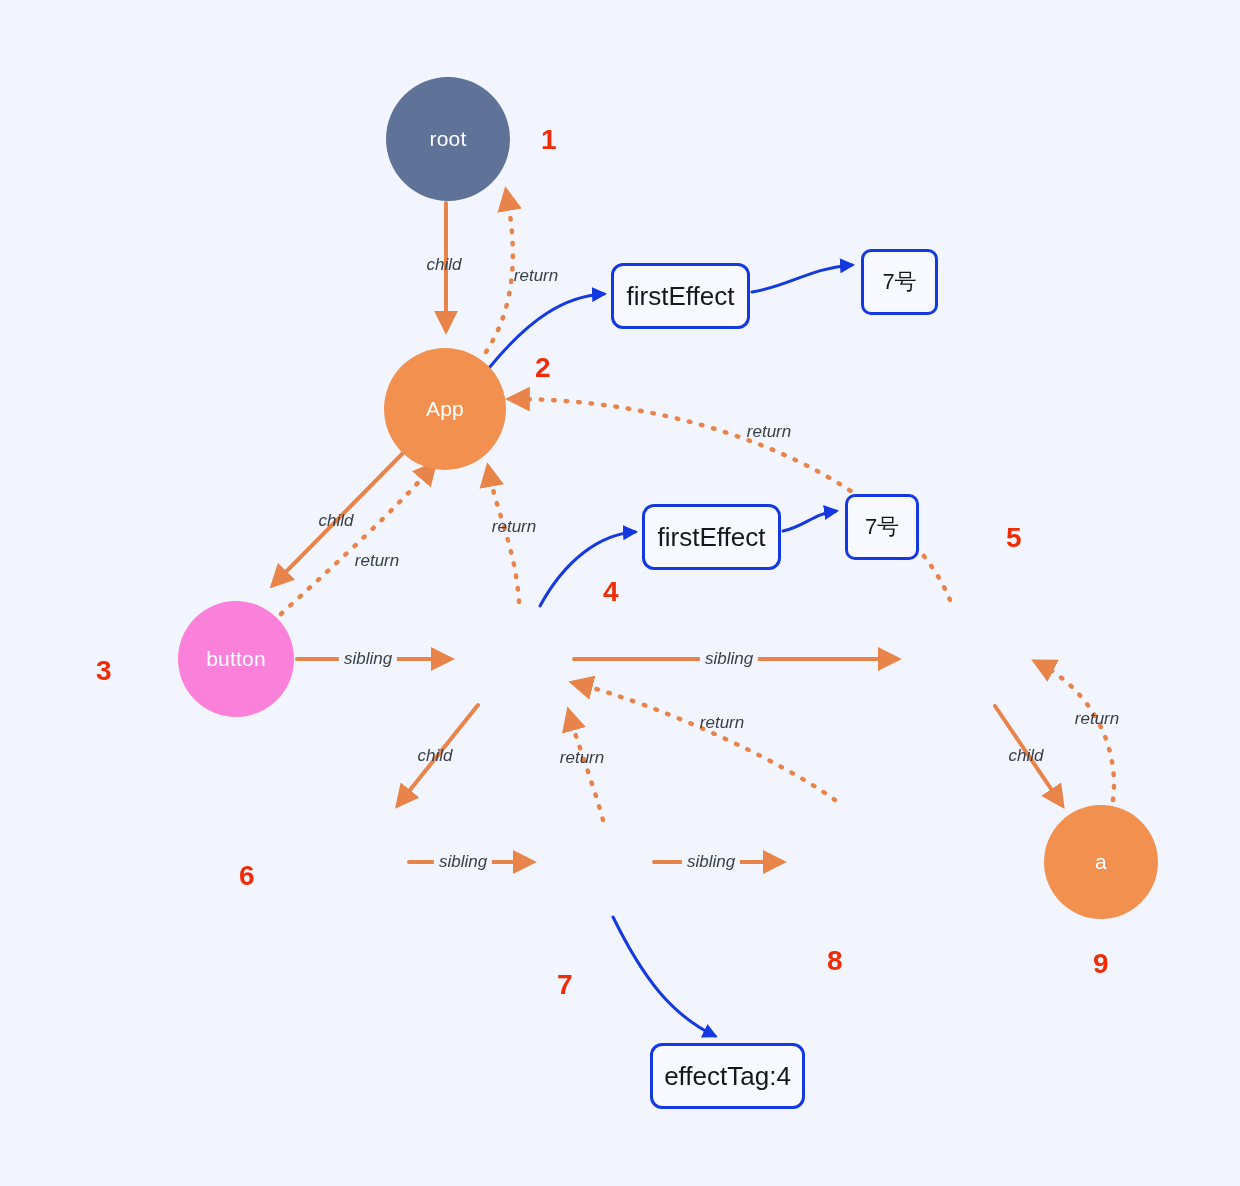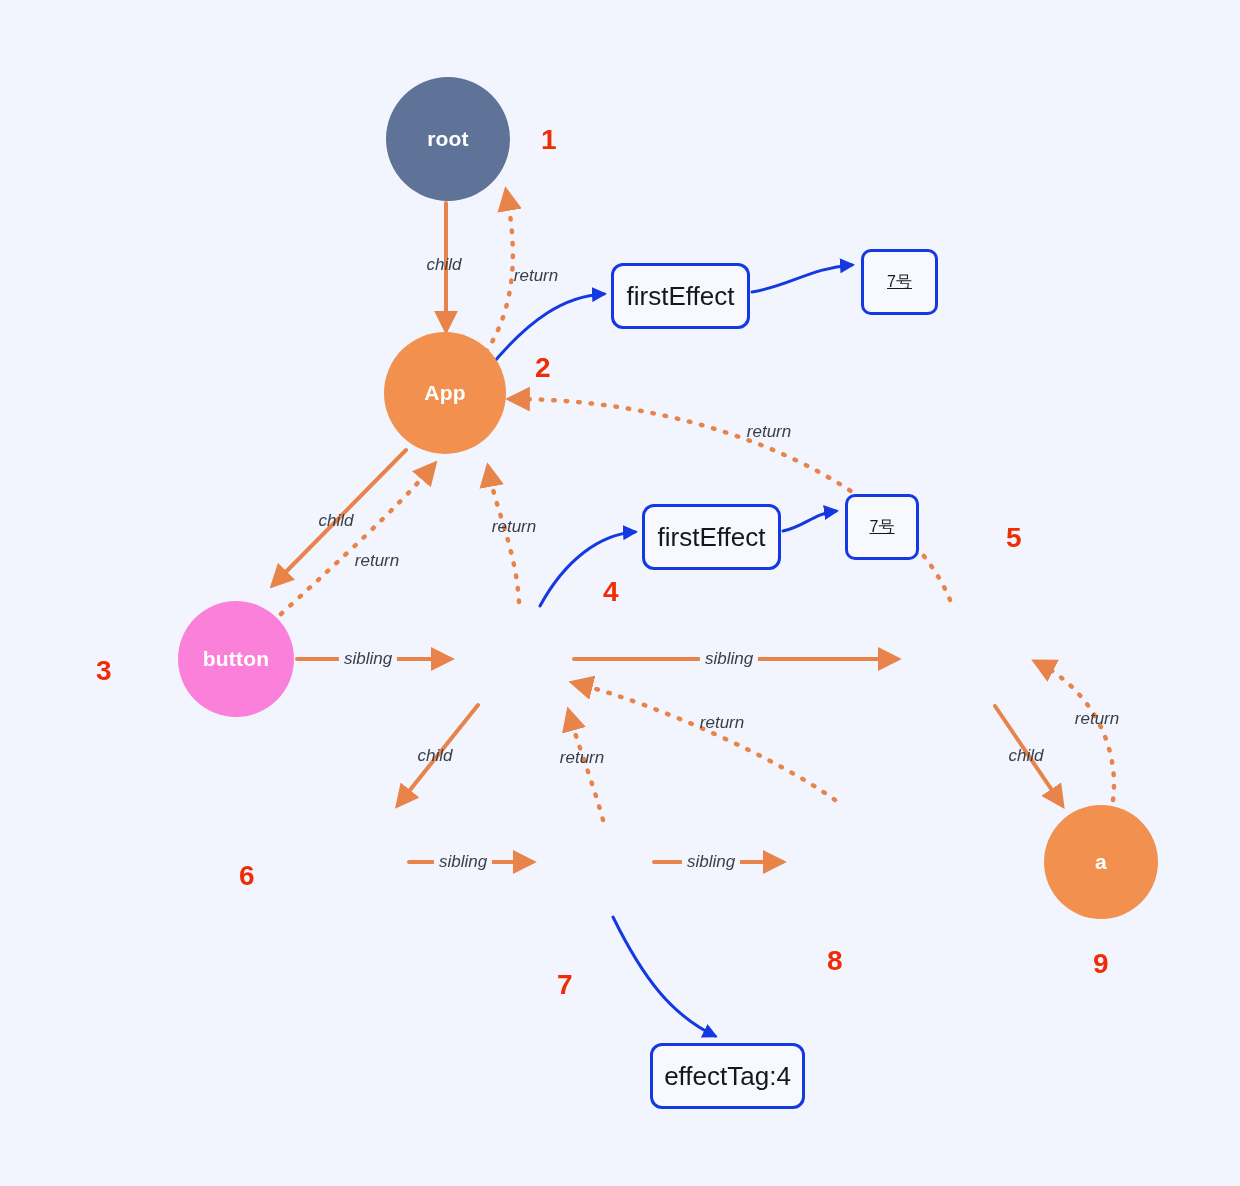--- a/index.html
+++ b/index.html
@@ -28,21 +28,21 @@
   }
   .node {
     position: absolute;
     border-radius: 50%;
     display: flex;
     align-items: center;
     justify-content: center;
     color: #ffffff;
     font-size: 21px;
     font-family: "Liberation Sans", sans-serif;
-    font-weight: 700;
+    font-weight: 400;
     letter-spacing: 0.2px;
     box-sizing: border-box;
     user-select: none;
   }
   .node-root  { background: #5f7398; }
   .node-fn    { background: #f2914f; }
   .node-host  { background: #fb80da; }
 
   .boxnode {
     position: absolute;
@@ -51,21 +51,21 @@
     background: #f7f9fe;
     display: flex;
     align-items: center;
     justify-content: center;
     color: #15171a;
     font-size: 26px;
     font-family: "Liberation Sans", sans-serif;
     box-sizing: border-box;
     user-select: none;
   }
-  .boxnode.small { border-radius: 10px; font-size: 16px; text-decoration: underline; }
+  .boxnode.small { border-radius: 10px; font-size: 22px; }
 
   .marker {
     position: absolute;
     color: #f02c06;
     font-size: 28px;
     font-weight: bold;
     font-family: "Liberation Sans", sans-serif;
     user-select: none;
   }
 
@@ -140,21 +140,21 @@
       <path d="M 540 606 C 565 560 600 534 635 532" marker-end="url(#arrow-blue)"></path>
       <path d="M 783 531 C 806 526 812 514 836 511" marker-end="url(#arrow-blue)"></path>
       <path d="M 613 917 C 644 980 672 1015 715 1036" marker-end="url(#arrow-blue)"></path>
     </g>
   </svg>
 
   <div class="node node-root" style="left:386px; top:77px; width:124px; height:124px;">
     <span>root</span>
   </div>
 
-  <div class="node node-fn" style="left:384px; top:332px; width:122px; height:122px;">
+  <div class="node node-fn" style="left:384px; top:348px; width:122px; height:122px;">
     <span>App</span>
   </div>
 
   <div class="node node-host" style="left:178px; top:601px; width:116px; height:116px;">
     <span>button</span>
   </div>
 
 
 
 

